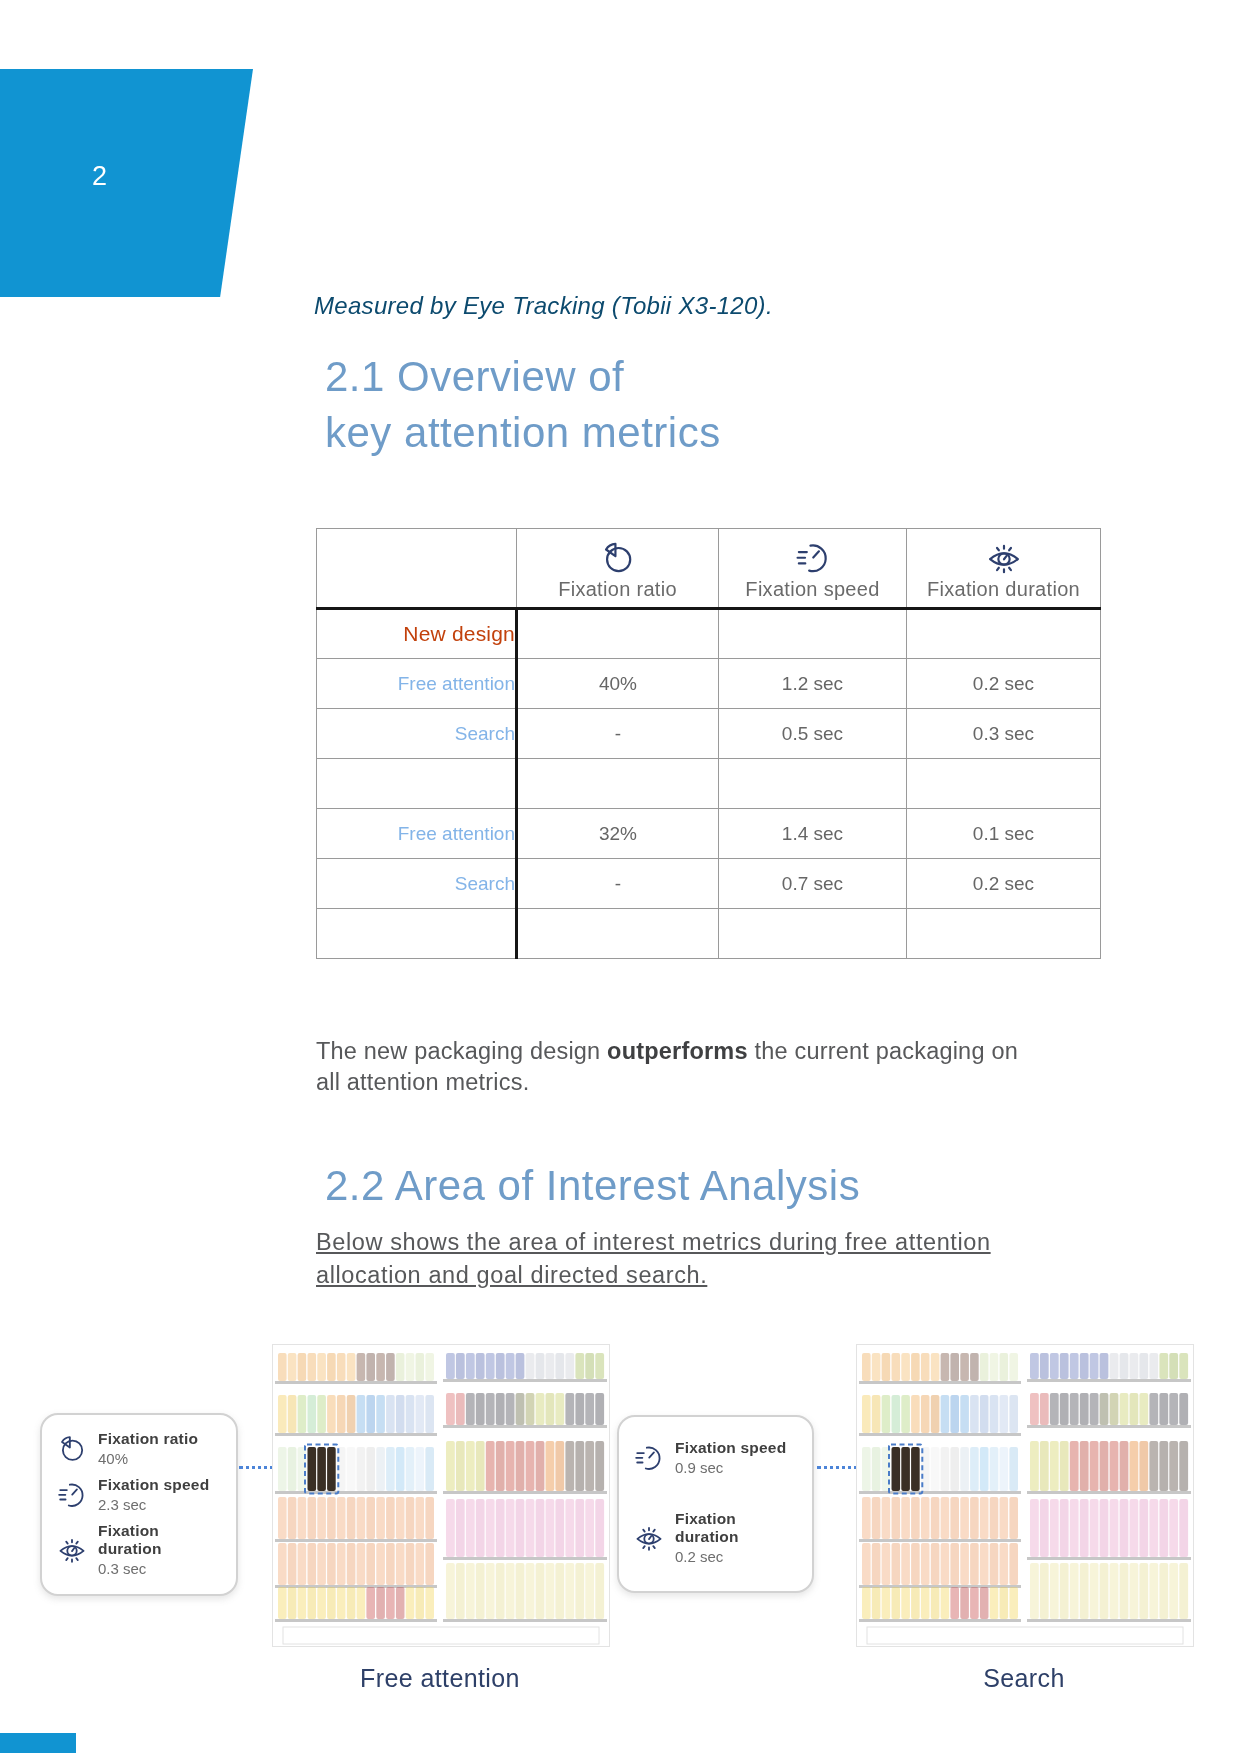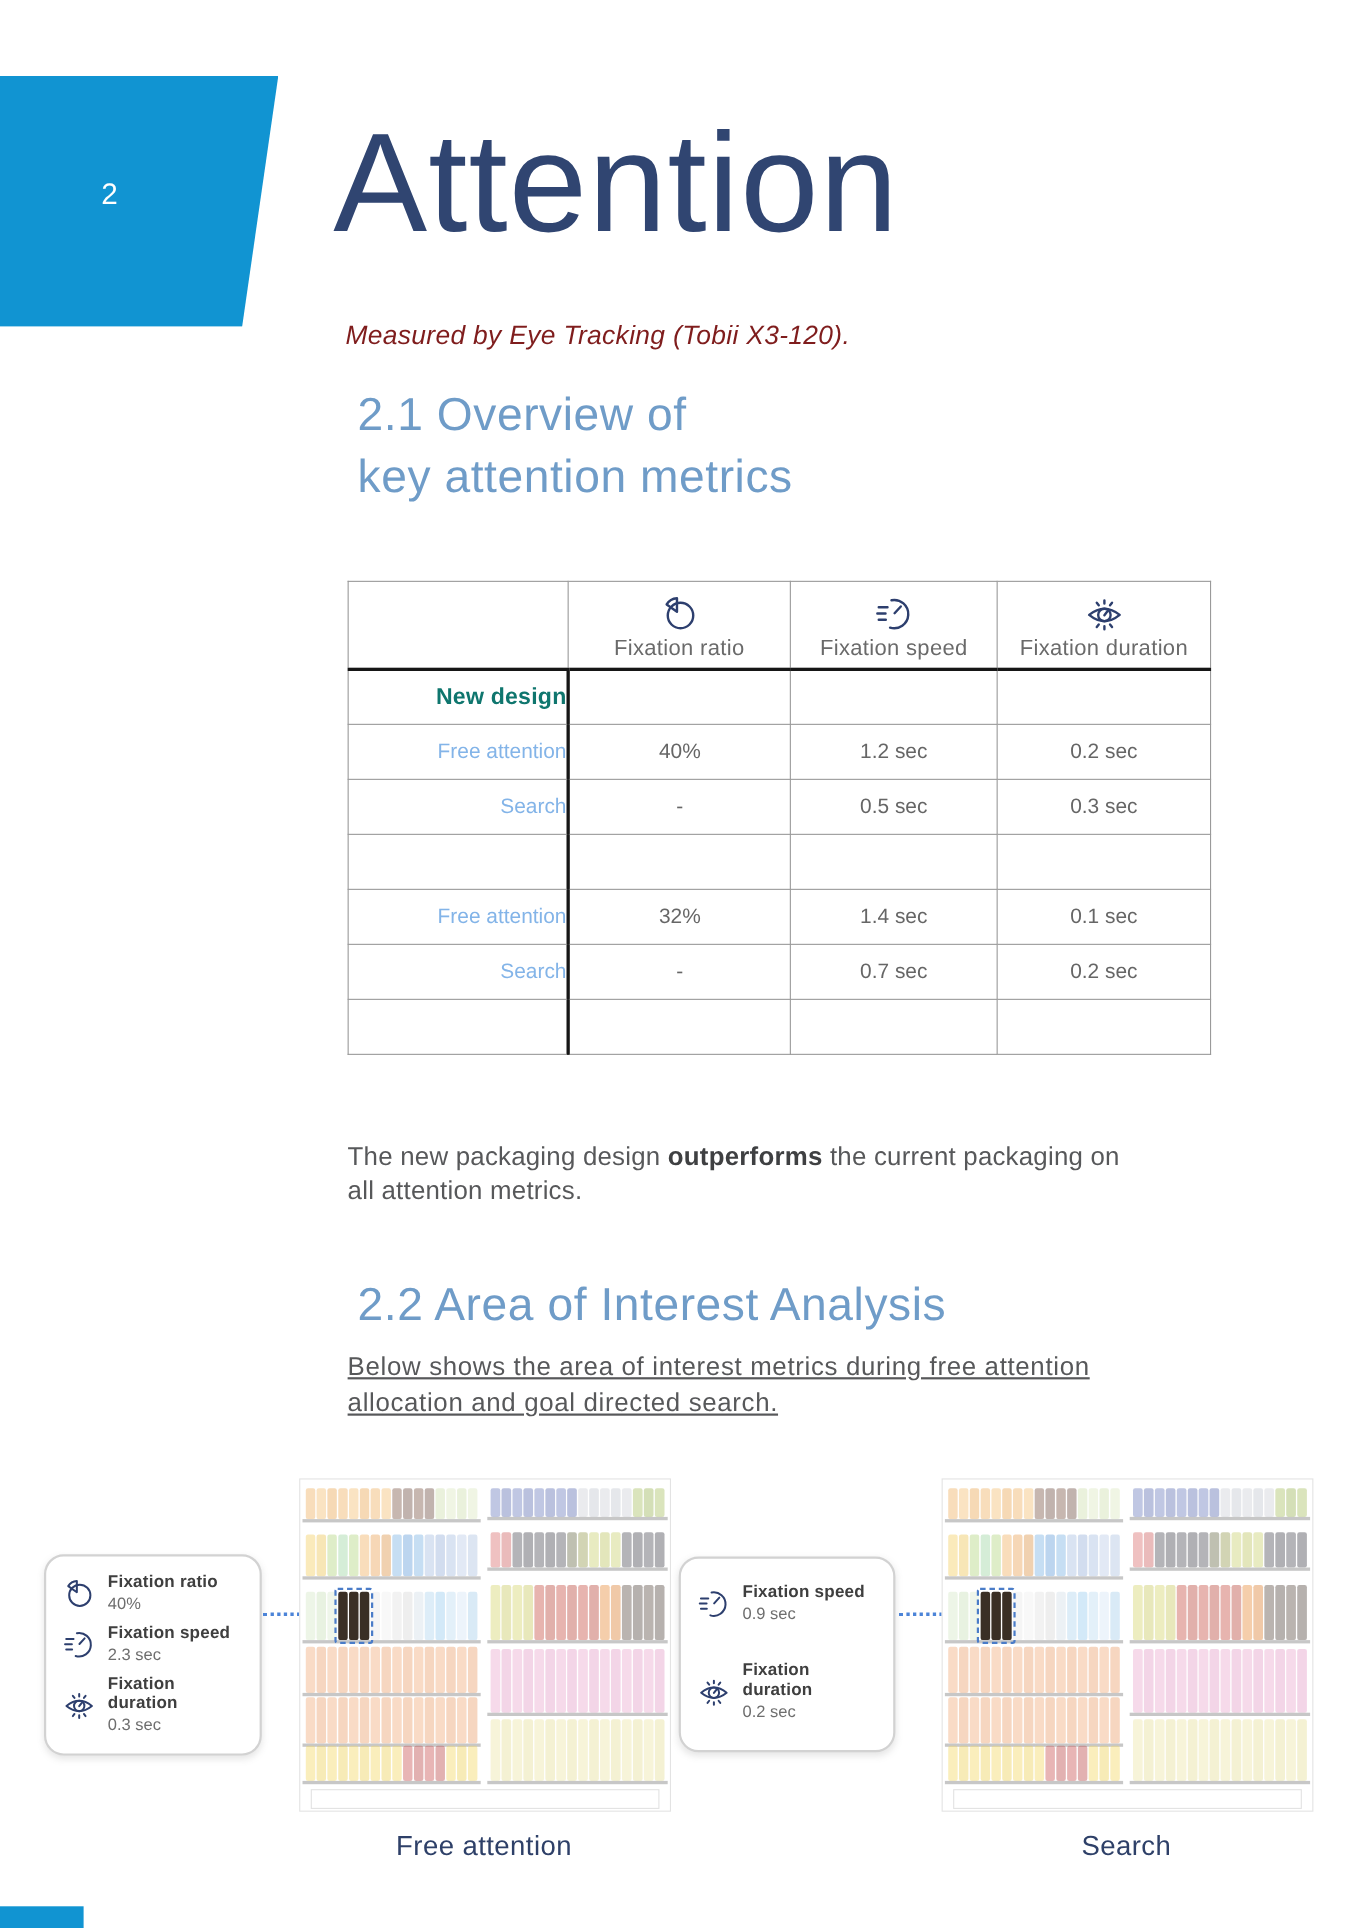--- a/index.html
+++ b/index.html
@@ -6,37 +6,37 @@
   .page{position:relative;width:1240px;height:1753px;background:#ffffff;overflow:hidden;
         font-family:"Liberation Sans", sans-serif;}
   
   .corner-shape{position:absolute;left:0;top:69px;width:253px;height:228px;background:#1194d2;
         clip-path:polygon(0 0,100% 0,87% 100%,0 100%);}
   .page-num{position:absolute;left:92px;top:92px;font-size:27px;color:#ffffff;}
   
   .title{position:absolute;left:303px;top:100px;margin:0;font-size:128px;font-weight:300;
         color:#304571;line-height:1.05;letter-spacing:1px;}
   .subtitle{position:absolute;left:314px;top:292px;font-size:24px;font-style:italic;
-        font-weight:500;color:#7f1d1d;letter-spacing:.3px;}
+        font-weight:500;color:#0c4a6e;letter-spacing:.3px;}
   .h2{position:absolute;margin:11px;font-size:42px;font-weight:400;color:#6f9cc8;letter-spacing:.5px;}
   .h21{left:314px;top:338px;line-height:56px;}
   .h22{left:314px;top:1150px;line-height:50px;}
   
   .metrics{position:absolute;left:316px;top:528px;width:784px;border-collapse:collapse;
         table-layout:fixed;}
   .metrics col.c0{width:200px}.metrics col.c1{width:202px}.metrics col.c2{width:188px}.metrics col.c3{width:194px}
   .metrics th,.metrics td{border:1px solid #9a9a9a;padding:0;}
   .metrics thead tr{height:80px;}
   .metrics tbody tr{height:50px;}
   .metrics thead th{border-bottom:3px solid #161616;vertical-align:middle;text-align:center;font-weight:400;}
   .metrics tbody td:first-child{border-right:3px solid #161616;}
   .th-icon{width:36px;height:36px;display:block;margin:4px auto 2px auto;}
   .th-label{font-size:20px;color:#6a6a6a;letter-spacing:.3px;}
   .rl{text-align:right;padding-right:7px;}
-  .rl.group{font-size:21px;font-weight:700;color:#0f766e;letter-spacing:.2px;}
+  .rl.group{font-size:21px;font-weight:400;color:#c2410c;letter-spacing:.2px;}
   .rl.sub{font-size:19px;color:#83b4e8;}
   .v{text-align:center;font-size:19px;color:#666666;}
   
   .para{position:absolute;margin:0;color:#57585a;}
   .p1{left:316px;top:1036px;width:780px;font-size:23.5px;line-height:31px;letter-spacing:.2px;}
   .p2{left:316px;top:1226px;width:780px;font-size:23.5px;line-height:33px;letter-spacing:.6px;text-decoration:underline;}
   .pre{white-space:pre-line;}
   .p1 b{color:#3f4042;}
   
   .callout{position:absolute;background:#fff;border:2px solid #d2d2d2;border-radius:18px;
@@ -88,21 +88,20 @@
     </symbol>
   </defs>
 </svg>
 
 <div class="page">
 
   <div class="corner-shape">
     <span class="page-num">2</span>
   </div>
 
-  <h1 class="title">Attention</h1>
   <div class="subtitle">Measured by Eye Tracking (Tobii X3-120).</div>
 
   <h2 class="h2 h21"><span>2.1 Overview of</span><br><span>key attention metrics</span></h2>
 
   <table class="metrics">
     <colgroup>
         <col class="c0">
         <col class="c1">
         <col class="c2">
         <col class="c3">

